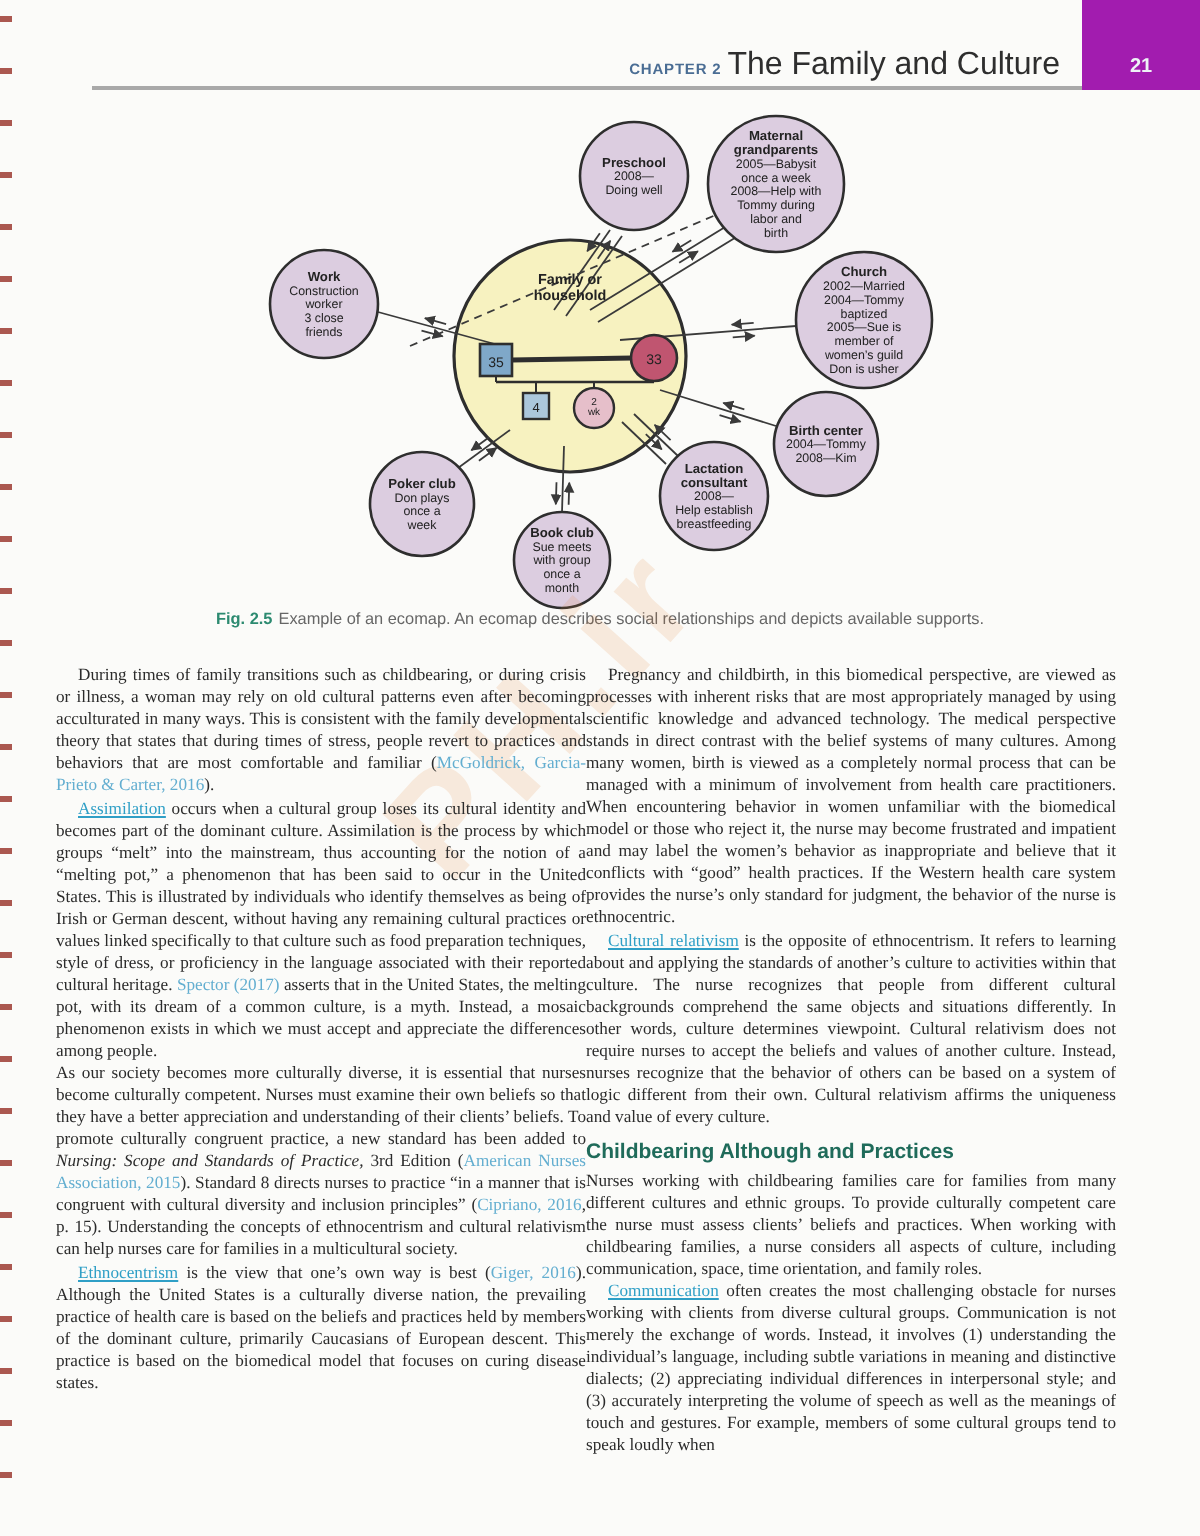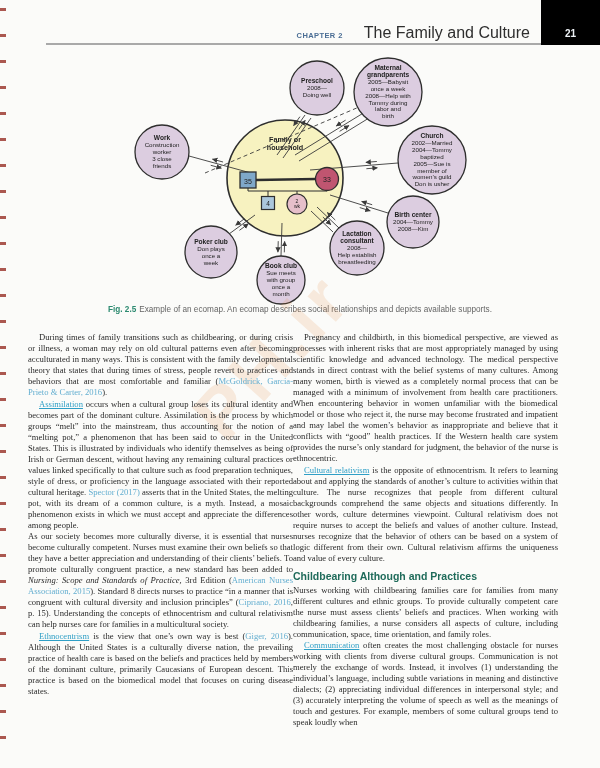--- a/index.html
+++ b/index.html
@@ -1,26 +1,26 @@
 <!DOCTYPE html>
 <html><head>
 <meta charset="utf-8">
 <style>
   html,body{margin:0;padding:0;}
   #page{position:relative;width:600px;height:768px;background:#fbfbf9;overflow:hidden;
         font-family:"Liberation Serif", serif;color:#2b2b2b;}
   
   .edge-mark{position:absolute;left:0;width:6px;height:3px;background:#9c3b33;opacity:.85;}
   
-  #hdr{position:absolute;top:24px;right:70px;display:flex;align-items:baseline;gap:21px;
+  #hdr{position:absolute;top:24px;right:70px;display:flex;align-items:baseline;gap:3px;
        font-family:"Liberation Sans", sans-serif;margin-left:32px;}
   #hdr .chap{font-size:7.5px;font-weight:bold;color:#4a6d94;letter-spacing:.4px;}
   #hdr .title{font-size:16px;color:#2e2e2e;}
   #hdr-rule{position:absolute;top:43px;left:46px;width:495px;height:2px;background:#a9a9a9;}
-  #pagebox{position:absolute;top:0;left:541px;width:59px;height:45px;background:#000000;
+  #pagebox{position:absolute;top:0;left:541px;width:59px;height:45px;background:#a21caf;
            display:flex;align-items:flex-end;justify-content:center;}
   #pagebox span{font-family:"Liberation Sans", sans-serif;font-size:10px;font-weight:bold;
                 color:#eef2f6;margin-bottom:6px;}
   
   #ecomap{position:absolute;top:55px;left:55px;}
   #ecomap text{font-family:"Liberation Sans", sans-serif;fill:#222;}
   #fig-caption{position:absolute;top:305px;left:0;width:600px;text-align:center;
                font-family:"Liberation Sans", sans-serif;font-size:8.2px;color:#666;}
   #fig-caption .lab{font-weight:bold;color:#2c8a70;margin-right:3px;}
   

